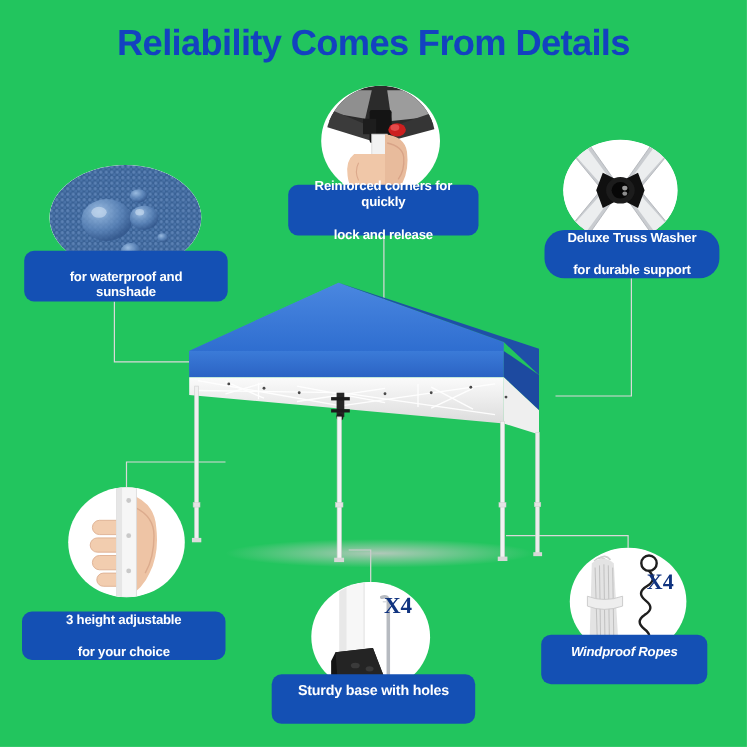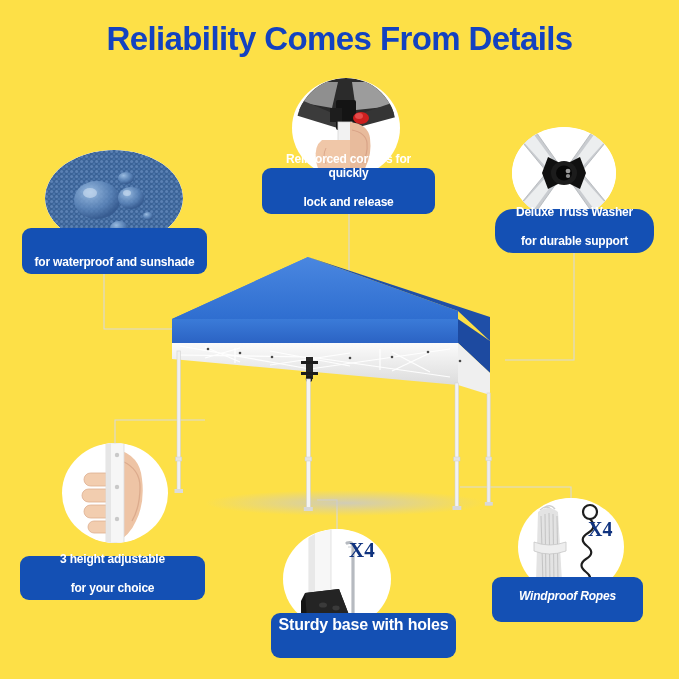--- a/index.html
+++ b/index.html
@@ -10,21 +10,21 @@
     width: 679px;
     height: 679px;
     background: #f2f2f2;
     font-family: "Liberation Sans", sans-serif;
     overflow: hidden;
   }
   #stage {
     position: relative;
     width: 679px;
     height: 679px;
-    background: #fde047;
+    background: #22c55e;
     overflow: hidden;
   }
 
   
   #page-title {
     position: absolute;
     top: 20px;
     left: 0;
     width: 679px;
     text-align: center;
@@ -63,26 +63,26 @@
     overflow: hidden;
   }
   .label-box {
     position: absolute;
     background: #1450b4;
     border-radius: 9px;
     color: #ffffff;
     font-weight: bold;
     text-align: center;
     display: flex;
-    align-items: flex-end;
+    align-items: center;
     justify-content: center;
     line-height: 1.22;
     letter-spacing: -0.2px;
     box-sizing: border-box;
-    padding: 4px 6px;
+    padding: 4px 16px;
   }
   .label-box span { display: block; width: 100%; }
 
   .xbadge {
     position: absolute;
     color: #10337f;
     font-weight: bold;
     font-family: Liberation Serif, serif;
   }
 
@@ -98,21 +98,21 @@
   
   #c-truss .photo-circle { left: 512px; top: 127px; width: 104px; height: 92px; }
   #c-truss .label-box    { left: 495px; top: 209px; width: 159px; height: 44px; font-size: 12px; border-radius: 18px; }
 
   
   #c-height .photo-circle { left: 62px; top: 443px; width: 106px; height: 100px; }
   #c-height .label-box    { left: 20px; top: 556px; width: 185px; height: 44px; font-size: 12px; }
 
   
   #c-base .photo-circle { left: 283px; top: 529px; width: 108px; height: 100px; }
-  #c-base .label-box    { left: 247px; top: 613px; width: 185px; height: 45px; font-size: 16px; margin-left: 24px; }
+  #c-base .label-box    { left: 247px; top: 613px; width: 185px; height: 45px; font-size: 13px; }
 
   
   #c-ropes .photo-circle { left: 518px; top: 498px; width: 106px; height: 98px; }
   #c-ropes .label-box    { left: 492px; top: 577px; width: 151px; height: 45px; font-size: 12px; font-style: italic; }
 
   #c-base  .xbadge  { left: 349px; top: 538px; font-size: 21px; }
   #c-ropes .xbadge  { left: 588px; top: 518px; font-size: 20px; }
 </style>
 </head>
 <body>

